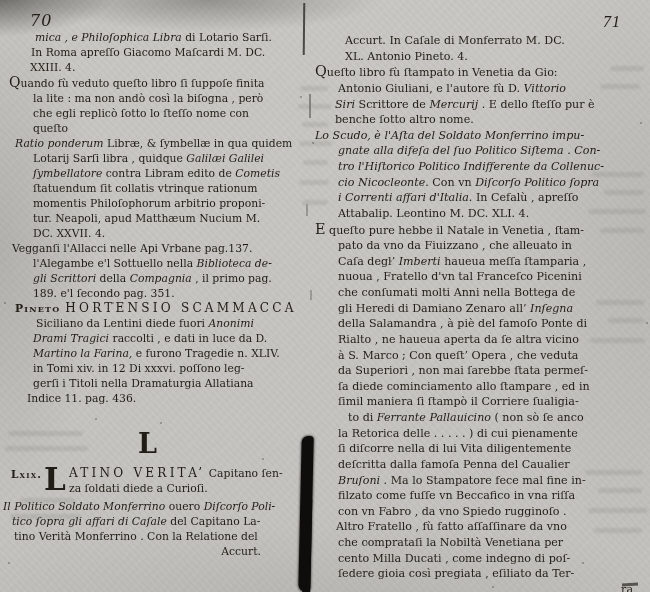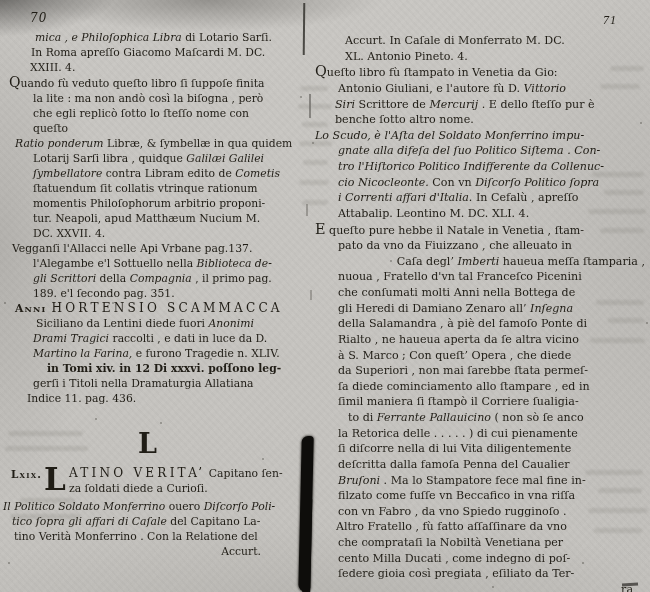--- a/index.html
+++ b/index.html
@@ -23,21 +23,21 @@
   .line{white-space:pre;}
   .s-r{font-style:normal;}
   .s-i{font-style:italic;}
   .s-sc{letter-spacing:3.2px;font-size:112%;}
   .s-ml{font-variant:small-caps;font-weight:600;letter-spacing:1.2px;}
   .s-cap{font-size:130%;}
   .heading-l{font-weight:700;font-size:27px;line-height:24px;text-align:center;margin:26px 20px 10px 0;letter-spacing:1px;}
   .dropcap-group{position:relative;}
   .mlabel{position:absolute;left:8px;top:1px;font-variant:small-caps;font-weight:600;letter-spacing:1.2px;font-size:10.5px;}
   .dropcap{float:left;font-weight:700;font-size:31px;line-height:27px;width:21px;margin-left:41px;margin-right:4px;height:28px;}
-  .pageno{position:absolute;font-style:italic;font-size:12px;letter-spacing:1px;filter:blur(.2px);}
+  .pageno{position:absolute;font-style:italic;font-size:16px;letter-spacing:1px;filter:blur(.2px);}
   .pageno-70{left:30px;top:11px;}
   .pageno-71{left:603px;top:13px;font-family:Liberation Serif, serif;}
   
   .artifact{position:absolute;}
   .ink-streak{left:300px;top:436px;width:12px;height:156px;background:#0e0d0b;border-radius:7px 4px 5px 8px;transform:rotate(1.3deg);box-shadow:0 0 2px 1px rgba(22,20,16,.5), 2px 60px 0 -2px #121110;}
   .gap-line-top{left:303px;top:3px;width:2px;height:52px;background:#2c2a26;opacity:.8;transform:rotate(.6deg);}
   .gap-dash1{left:309px;top:94px;width:2px;height:24px;background:#3a3833;opacity:.45;}
   .gap-dash2{left:306px;top:204px;width:2px;height:12px;background:#3a3833;opacity:.32;}
   .gap-dash3{left:310px;top:290px;width:2px;height:10px;background:#3a3833;opacity:.30;}
   .bottom-dash{left:622px;top:583px;width:16px;height:2.5px;background:#44423e;transform:rotate(-3deg);opacity:.85;}
@@ -70,25 +70,25 @@
       <div class="line" style="margin-left: 30px;"><span class="s-r">Lotarij Sarſi libra , quidque </span><span class="s-i">Galilæi Galilei</span></div>
       <div class="line" style="margin-left: 30px;"><span class="s-i">ſymbellatore</span><span class="s-r"> contra Libram edito de </span><span class="s-i">Cometis</span></div>
       <div class="line" style="margin-left: 30px;"><span class="s-r">ſtatuendum ſit collatis vtrinque rationum</span></div>
       <div class="line" style="margin-left: 30px;"><span class="s-r">momentis Philoſophorum arbitrio proponi-</span></div>
       <div class="line" style="margin-left: 30px;"><span class="s-r">tur. Neapoli, apud Matthæum Nucium M.</span></div>
       <div class="line" style="margin-left: 30px;"><span class="s-r">DC. XXVII. 4.</span></div>
       <div class="line" style="margin-left: 9px;"><span class="s-r">Vegganſi l'Allacci nelle Api Vrbane pag.137.</span></div>
       <div class="line" style="margin-left: 30px;"><span class="s-r">l'Alegambe e'l Sottuello nella </span><span class="s-i">Biblioteca de-</span></div>
       <div class="line" style="margin-left: 30px;"><span class="s-i">gli Scrittori</span><span class="s-r"> della </span><span class="s-i">Compagnia</span><span class="s-r"> , il primo pag.</span></div>
       <div class="line" style="margin-left: 30px;"><span class="s-r">189. e'l ſecondo pag. 351.</span></div>
-      <div class="line" style="margin-left: 12px;"><span class="s-ml">Anni </span><span class="s-sc">HORTENSIO SCAMMACCA</span></div>
+      <div class="line" style="margin-left: 12px;"><span class="s-ml">Pineto </span><span class="s-sc">HORTENSIO SCAMMACCA</span></div>
       <div class="line" style="margin-left: 33px;"><span class="s-r">Siciliano da Lentini diede fuori </span><span class="s-i">Anonimi</span></div>
       <div class="line" style="margin-left: 30px;"><span class="s-i">Drami Tragici</span><span class="s-r"> raccolti , e dati in luce da D.</span></div>
       <div class="line" style="margin-left: 30px;"><span class="s-i">Martino la Farina,</span><span class="s-r"> e furono Tragedie n. XLIV.</span></div>
-      <div class="line" style="margin-left: 44px; font-weight: bold;"><span class="s-r">in Tomi xiv. in 12 Di xxxvi. poſſono leg-</span></div>
+      <div class="line" style="margin-left: 30px;"><span class="s-r">in Tomi xiv. in 12 Di xxxvi. poſſono leg-</span></div>
       <div class="line" style="margin-left: 30px;"><span class="s-r">gerſi i Titoli nella Dramaturgia Allatiana</span></div>
       <div class="line" style="margin-left: 24px;"><span class="s-r">Indice 11. pag. 436.</span></div>
       <div class="heading-l">L</div>
       <div class="dropcap-group">
         <span class="mlabel">Lxix.</span>
         <span class="dropcap">L</span>
         <div class="line"><span class="s-sc">ATINO VERITA’</span><span class="s-r"> Capitano ſen-</span></div>
         <div class="line"><span class="s-r">za ſoldati diede a Curioſi.</span></div>
       </div>
       <div class="line" style="margin-top: 3px;"><span class="s-i">Il Politico Soldato Monferrino</span><span class="s-r"> ouero </span><span class="s-i">Diſcorſo Poli-</span></div>
@@ -104,27 +104,27 @@
       <div class="line" style="margin-left: 20px;"><span class="s-i">Siri</span><span class="s-r"> Scrittore de </span><span class="s-i">Mercurij</span><span class="s-r"> . E dello ſteſſo pur è</span></div>
       <div class="line" style="margin-left: 20px;"><span class="s-r">benche ſotto altro nome.</span></div>
       <div class="line"><span class="s-i">Lo Scudo, è l'Aſta del Soldato Monferrino impu-</span></div>
       <div class="line" style="margin-left: 23px;"><span class="s-i">gnate alla difeſa del ſuo Politico Siſtema . Con-</span></div>
       <div class="line" style="margin-left: 23px;"><span class="s-i">tro l'Hiſtorico Politico Indifferente da Collenuc-</span></div>
       <div class="line" style="margin-left: 23px;"><span class="s-i">cio Nicocleonte.</span><span class="s-r"> Con vn </span><span class="s-i">Diſcorſo Politico ſopra</span></div>
       <div class="line" style="margin-left: 23px;"><span class="s-i">i Correnti affari d'Italia.</span><span class="s-r"> In Cefalù , apreſſo</span></div>
       <div class="line" style="margin-left: 23px;"><span class="s-r">Attabalip. Leontino M. DC. XLI. 4.</span></div>
       <div class="line"><span class="s-cap">E</span><span class="s-r"> queſto pure hebbe il Natale in Venetia , ſtam-</span></div>
       <div class="line" style="margin-left: 23px;"><span class="s-r">pato da vno da Fiuizzano , che alleuato in</span></div>
-      <div class="line" style="margin-left: 23px; text-align: right;"><span class="s-r">Caſa degl’ </span><span class="s-i">Imberti</span><span class="s-r"> haueua meſſa ſtamparia ,</span></div>
+      <div class="line" style="margin-left: 23px;"><span class="s-r">Caſa degl’ </span><span class="s-i">Imberti</span><span class="s-r"> haueua meſſa ſtamparia ,</span></div>
       <div class="line" style="margin-left: 23px;"><span class="s-r">nuoua , Fratello d'vn tal Franceſco Picenini</span></div>
       <div class="line" style="margin-left: 23px;"><span class="s-r">che conſumati molti Anni nella Bottega de</span></div>
       <div class="line" style="margin-left: 23px;"><span class="s-r">gli Heredi di Damiano Zenaro all’ </span><span class="s-i">Inſegna</span></div>
       <div class="line" style="margin-left: 23px;"><span class="s-r">della Salamandra , à piè del famoſo Ponte di</span></div>
       <div class="line" style="margin-left: 23px;"><span class="s-r">Rialto , ne haueua aperta da ſe altra vicino</span></div>
-      <div class="line" style="margin-left: 23px;"><span class="s-r">à S. Marco ; Con queſt’ Opera , che diede</span></div>
+      <div class="line" style="margin-left: 23px;"><span class="s-r">à S. Marco ; Con queſt’ Opera , che veduta</span></div>
       <div class="line" style="margin-left: 23px;"><span class="s-r">da Superiori , non mai ſarebbe ſtata permeſ-</span></div>
       <div class="line" style="margin-left: 23px;"><span class="s-r">ſa diede cominciamento allo ſtampare , ed in</span></div>
       <div class="line" style="margin-left: 23px;"><span class="s-r">ſimil maniera ſi ſtampò il Corriere ſualigia-</span></div>
       <div class="line" style="margin-left: 33px;"><span class="s-r">to di </span><span class="s-i">Ferrante Pallauicino</span><span class="s-r"> ( non sò ſe anco</span></div>
       <div class="line" style="margin-left: 23px;"><span class="s-r">la Retorica delle . . . . . ) di cui pienamente</span></div>
       <div class="line" style="margin-left: 23px;"><span class="s-r">ſi diſcorre nella di lui Vita diligentemente</span></div>
       <div class="line" style="margin-left: 23px;"><span class="s-r">deſcritta dalla famoſa Penna del Caualier</span></div>
       <div class="line" style="margin-left: 23px;"><span class="s-i">Bruſoni</span><span class="s-r"> . Ma lo Stampatore fece mal fine in-</span></div>
       <div class="line" style="margin-left: 23px;"><span class="s-r">filzato come fuſſe vn Beccafico in vna riſſa</span></div>
       <div class="line" style="margin-left: 23px;"><span class="s-r">con vn Fabro , da vno Spiedo rugginoſo .</span></div>

